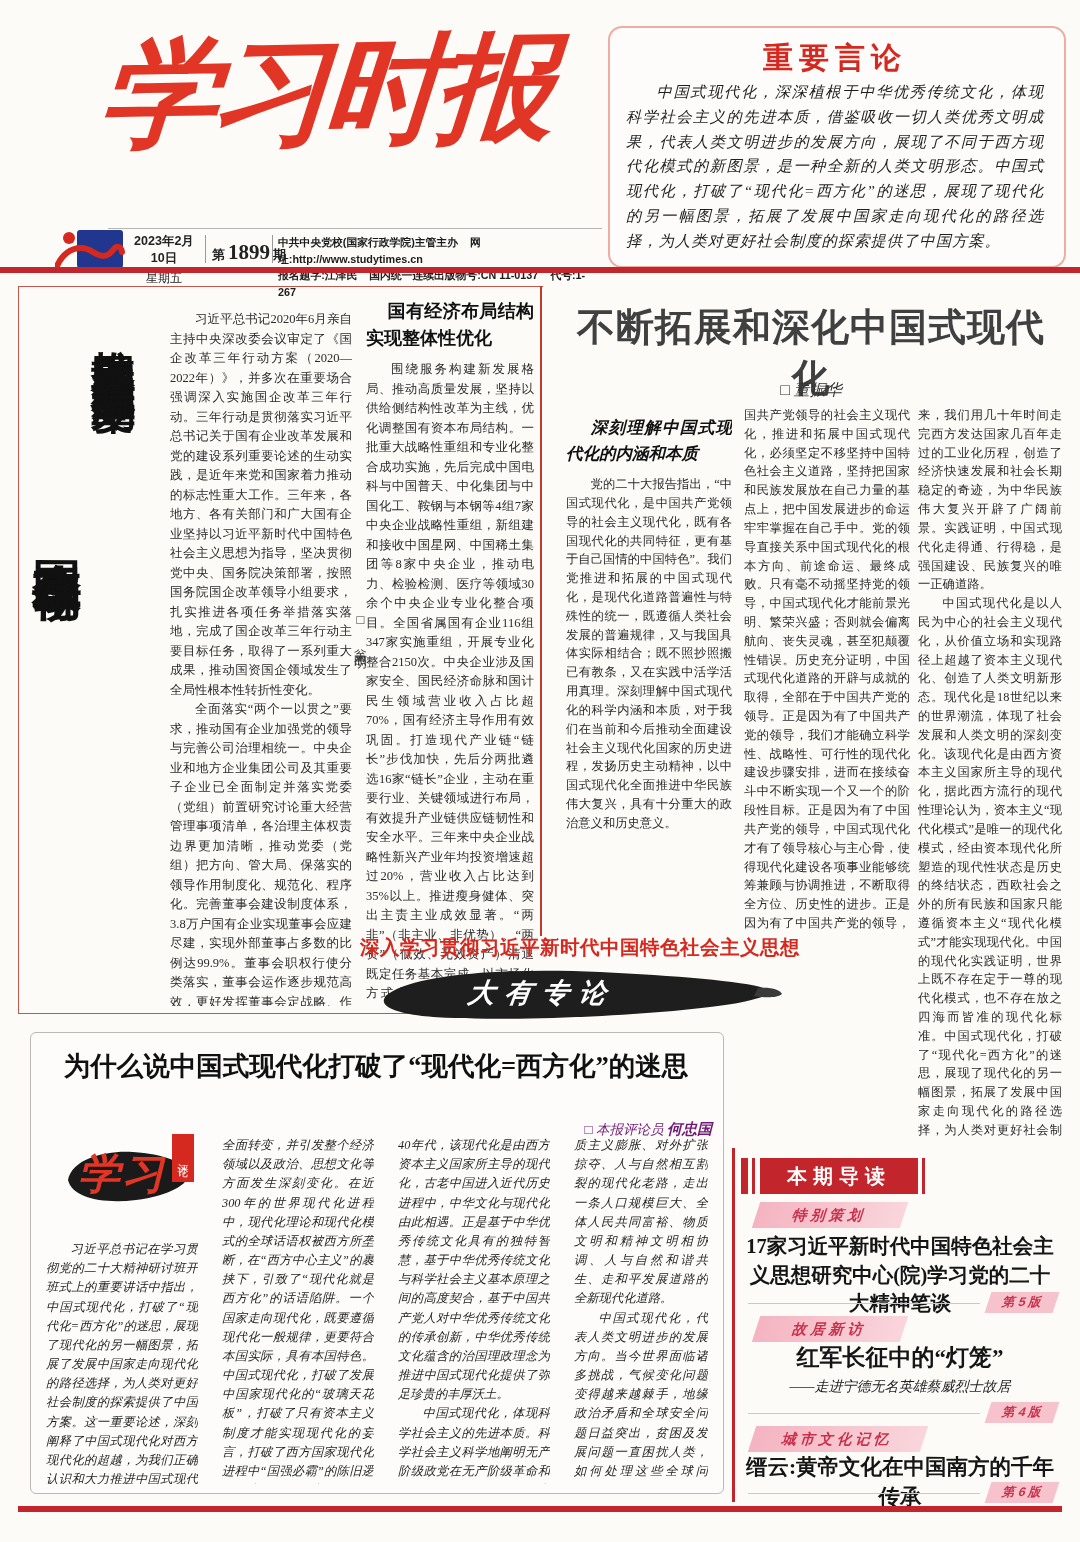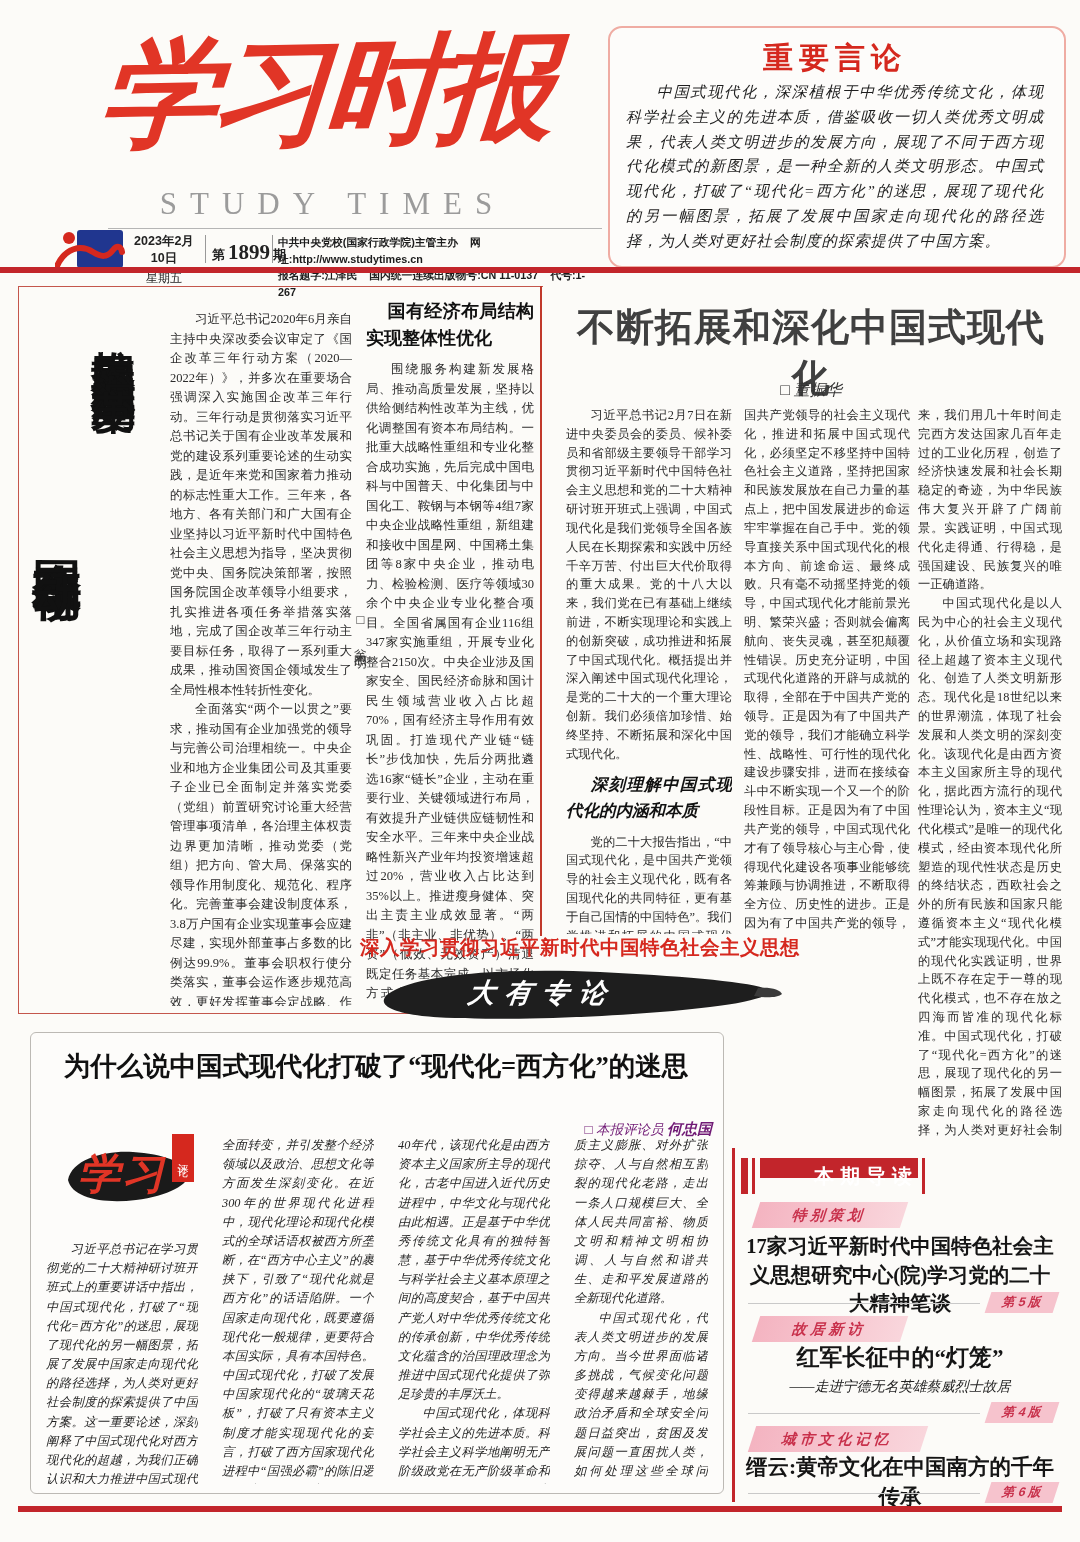--- a/index.html
+++ b/index.html
@@ -71,42 +71,41 @@
     font-size:11px;writing-mode:vertical-rl;letter-spacing:3px;text-align:center;line-height:22px;z-index:2;
     font-family:"Liberation Sans",sans-serif;}
   .ccol{font-style:italic;font-size:12.3px;line-height:1.56;text-align:justify;overflow:hidden;color:#1f1f1f;}
   .cc1{left:46px;top:1240px;width:152px;height:244px;}
   .cc2{left:222px;top:1136px;width:152px;height:348px;}
   .cc3{left:398px;top:1136px;width:152px;height:348px;}
   .cc4{left:574px;top:1136px;width:134px;height:348px;}
   
   .guide-leftbar{left:732px;top:1148px;width:3px;height:354px;background:#c2252b;}
   .g-bar{background:#c2252b;top:1158px;height:36px;}
-  .g-header{left:760px;top:1158px;width:158px;height:20px;background:#c2252b;color:#fff;
+  .g-header{left:760px;top:1158px;width:158px;height:36px;background:#c2252b;color:#fff;
     font-family:"Liberation Sans",sans-serif;font-weight:700;font-size:20px;letter-spacing:6px;
-    text-align:right;line-height:36px;}
+    text-align:center;line-height:36px;}
   .g-label{background:linear-gradient(90deg,#f4b4c1,#f9d6dc);color:#c8304b;
     font-family:"Liberation Sans",sans-serif;font-weight:700;font-size:14.5px;letter-spacing:4px;
     text-align:center;line-height:26px;height:26px;transform:skewX(-18deg);}
   .g-head{left:744px;width:312px;text-align:center;font-weight:900;color:#151515;line-height:1.4;}
   .g-sub{left:744px;width:312px;text-align:center;font-style:italic;font-size:14px;color:#222;}
   .g-pageline{width:308px;height:22px;}
   .g-line{position:absolute;left:0;top:11px;width:232px;height:1px;background:#c9c9c9;}
   .g-page{position:absolute;right:0;top:0;width:68px;height:21px;background:#f6c3cd;color:#c8304b;
     font-size:12.5px;font-weight:700;text-align:center;line-height:21px;transform:skewX(-18deg);
     font-family:"Liberation Sans",sans-serif;}
   .bottom-rule{left:18px;top:1506px;width:1044px;height:6px;background:#c2252b;}
 </style>
 </head>
 <body>
 
 <div id="page">
 
   <div class="abs masthead-title">学习时报</div>
-  <div class="abs masthead-sub">STUDY TIMES</div>
   <div class="abs mast-underline"></div>
 
   <svg class="abs logo-icon" viewBox="0 0 70 40">
     <rect x="22" y="0" width="46" height="38" rx="3" fill="#20368f"></rect>
     <circle cx="14" cy="8" r="6" fill="#d5281e"></circle>
     <path d="M2,36 C10,18 26,14 38,22 C46,27 52,28 58,20 C62,15 66,16 67,22" stroke="#d5281e" stroke-width="6" fill="none" stroke-linecap="round"></path>
   </svg>
 
   <div class="abs date-block">
     <div class="date1">2023年2月10日</div>
@@ -149,21 +148,20 @@
     <div class="col2-heading">国有经济布局结构实现整体性优化</div>
     <div class="para">围绕服务构建新发展格局、推动高质量发展，坚持以供给侧结构性改革为主线，优化调整国有资本布局结构。一批重大战略性重组和专业化整合成功实施，先后完成中国电科与中国普天、中化集团与中国化工、鞍钢与本钢等4组7家中央企业战略性重组，新组建和接收中国星网、中国稀土集团等8家中央企业，推动电力、检验检测、医疗等领域30余个中央企业专业化整合项目。全国省属国有企业116组347家实施重组，开展专业化整合2150次。中央企业涉及国家安全、国民经济命脉和国计民生领域营业收入占比超70%，国有经济主导作用有效巩固。打造现代产业链“链长”步伐加快，先后分两批遴选16家“链长”企业，主动在重要行业、关键领域进行布局，有效提升产业链供应链韧性和安全水平。三年来中央企业战略性新兴产业年均投资增速超过20%，营业收入占比达到35%以上。推进瘦身健体、突出主责主业成效显著。“两非”（非主业、非优势）、“两资”（低效、无效资产）清退既定任务基本完成，以市场化方式盘活存量资产3066.5亿元，增值234.1亿元，中央企业从事主业的户数占比达到93%。全面完成“僵尸企业”处置和特困企业治理，“压减”工作大力推进，中央企业存量法人户数压减44%，管理层级大多数控制在四级（含）以内。剥离国有企业办社会职能和解决历史遗留问题全面扫尾，全国国资系统监管企业1500万户“三供一业”分离，1900个教育机构、2525个医疗机构深化改革，173.2万名厂办大集体职工安置和2027万名退休人员社会化管理完成比例均达到99.6%以上，历史性地解决了长期以来社企不分的难题，为国有企业公平参与竞争创造了更好条件。通过布局优化和结构调整，国有资本配置效率明显提升，国有企业战略支撑作用有效发挥，国有经济竞争力、创新力、控制力、影响力和抗风险能力显著提升。（下转7版）</div>
   </div>
 
   <div class="abs vdivider"></div>
 
   <div class="abs r-headline">不断拓展和深化中国式现代化</div>
   <div class="abs r-byline">□ 董振华</div>
 
   <div class="abs rcol rc1">
-    <div class="para">习近平总书记2月7日在新进中央委员会的委员、候补委员和省部级主要领导干部学习贯彻习近平新时代中国特色社会主义思想和党的二十大精神研讨班开班式上强调，中国式现代化是我们党领导全国各族人民在长期探索和实践中历经千辛万苦、付出巨大代价取得的重大成果。党的十八大以来，我们党在已有基础上继续前进，不断实现理论和实践上的创新突破，成功推进和拓展了中国式现代化。概括提出并深入阐述中国式现代化理论，是党的二十大的一个重大理论创新。我们必须倍加珍惜、始终坚持、不断拓展和深化中国式现代化。</div>
     <div class="subhead-r">深刻理解中国式现代化的内涵和本质</div>
     <div class="para">党的二十大报告指出，“中国式现代化，是中国共产党领导的社会主义现代化，既有各国现代化的共同特征，更有基于自己国情的中国特色”。我们党推进和拓展的中国式现代化，是现代化道路普遍性与特殊性的统一，既遵循人类社会发展的普遍规律，又与我国具体实际相结合；既不照抄照搬已有教条，又在实践中活学活用真理。深刻理解中国式现代化的科学内涵和本质，对于我们在当前和今后推动全面建设社会主义现代化国家的历史进程，发扬历史主动精神，以中国式现代化全面推进中华民族伟大复兴，具有十分重大的政治意义和历史意义。</div>
 
   </div>
   <div class="abs rcol rc2">
     <div class="cont">国共产党领导的社会主义现代化，推进和拓展中国式现代化，必须坚定不移坚持中国特色社会主义道路，坚持把国家和民族发展放在自己力量的基点上，把中国发展进步的命运牢牢掌握在自己手中。党的领导直接关系中国式现代化的根本方向、前途命运、最终成败。只有毫不动摇坚持党的领导，中国式现代化才能前景光明、繁荣兴盛；否则就会偏离航向、丧失灵魂，甚至犯颠覆性错误。历史充分证明，中国式现代化道路的开辟与成就的取得，全部在于中国共产党的领导。正是因为有了中国共产党的领导，我们才能确立科学性、战略性、可行性的现代化建设步骤安排，进而在接续奋斗中不断实现一个又一个的阶段性目标。正是因为有了中国共产党的领导，中国式现代化才有了领导核心与主心骨，使得现代化建设各项事业能够统筹兼顾与协调推进，不断取得全方位、历史性的进步。正是因为有了中国共产党的领导，我们才能坚持以人民为中心的发展思想，发展全过程人民民主，充分激发全体人民的主人翁精神，在现代化建设进程中凝聚建设中国式现代化的磅礴力量，不断迎难而上、攻坚克难，克服各种惊涛骇浪，防范化解重大风险挑战，始终保证现代化建设行稳致远。</div>
 
   </div>
   <div class="abs rcol rc3">
     <div class="cont">来，我们用几十年时间走完西方发达国家几百年走过的工业化历程，创造了经济快速发展和社会长期稳定的奇迹，为中华民族伟大复兴开辟了广阔前景。实践证明，中国式现代化走得通、行得稳，是强国建设、民族复兴的唯一正确道路。</div>

